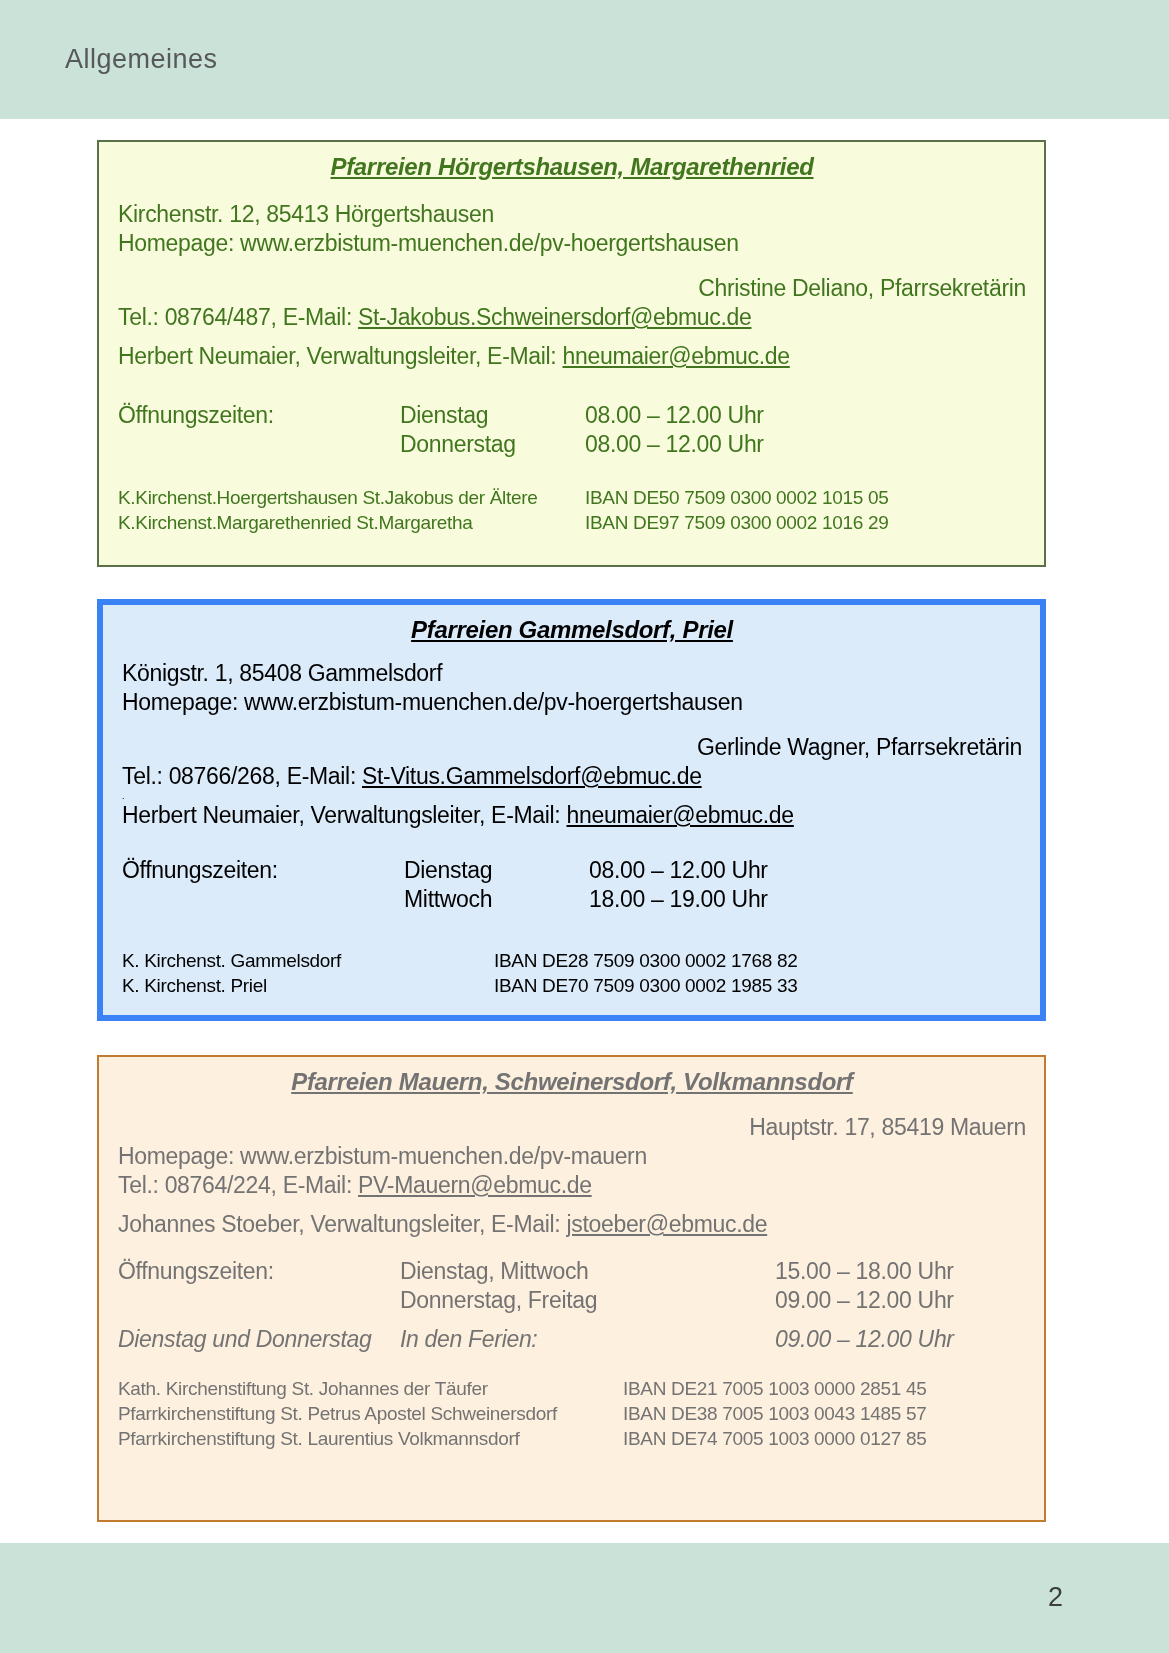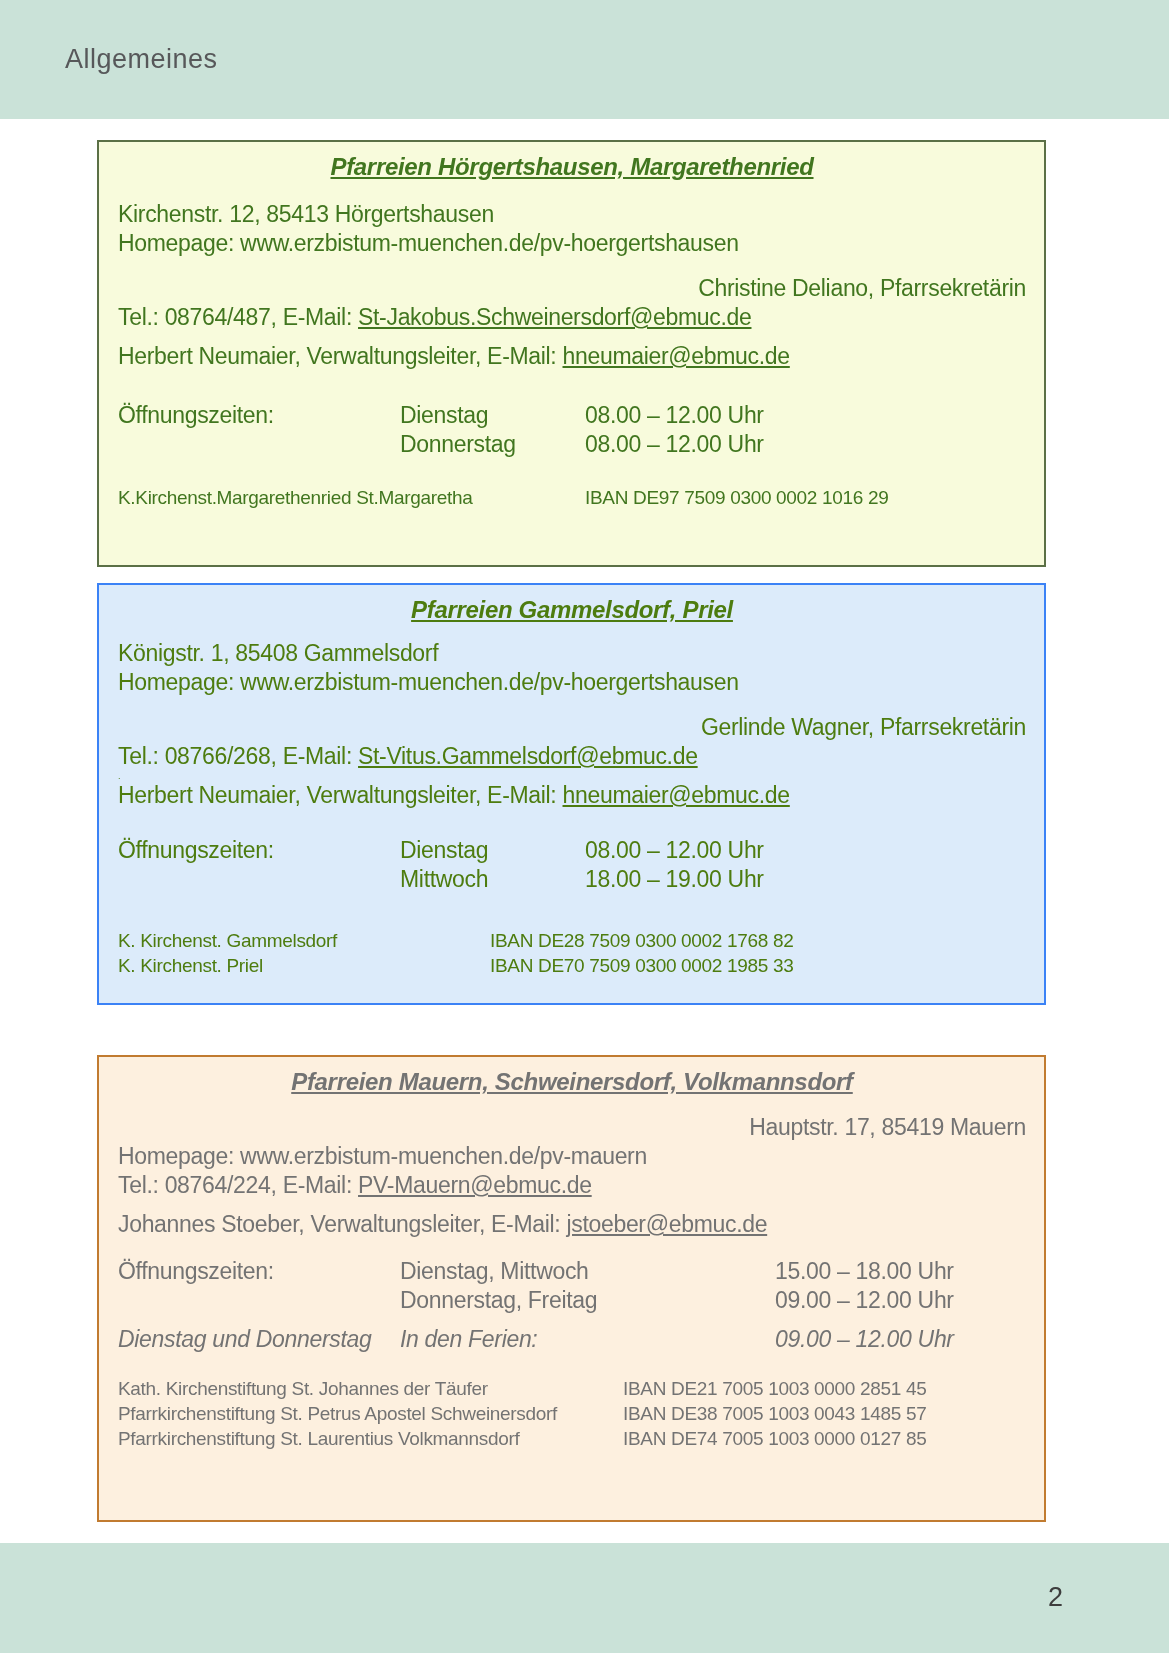--- a/index.html
+++ b/index.html
@@ -15,21 +15,21 @@
     font-size:27px;font-weight:400;color:#57585a;letter-spacing:0.5px;
   }
   .page-number{
     position:absolute;left:1048px;top:1582px;font-size:27px;color:#3d3d3d;
   }
   .pbox{
     position:absolute;left:97px;width:949px;box-sizing:border-box;
     padding:10px 18px 0 19px;letter-spacing:-0.02em;
   }
   .pbox.green{top:140px;height:427px;background:#f8fbdc;border:2px solid #5b7046;color:#41761f;}
-  .pbox.blue{top:583px;height:422px;background:#dcebfa;border:2px solid #3b82f6;color:#4d7c0f;}
+  .pbox.blue{top:599px;height:422px;background:#dcebfa;border:6px solid #3b82f6;color:#000000;}
   .pbox.orange{top:1055px;height:467px;background:#fdf0df;border:2px solid #c17b30;color:#737373;}
   .box-title{
     margin:0;text-align:center;font-size:24px;font-weight:700;font-style:italic;line-height:30px;
   }
   .box-title span{text-decoration:underline;}
   .line{margin:0;font-size:23px;line-height:29px;}
   .line span, .line a{white-space:pre-wrap;margin-top:20px;}
   a.email{color:inherit;text-decoration:underline;cursor:pointer;}
   .mt18{margin-top:18px;} .mt16{margin-top:16px;text-align:right;} .mt14{margin-top:14px;}
   .mt10{margin-top:10px;} .mt30{margin-top:30px;} .mt26{margin-top:26px;}
@@ -63,20 +63,24 @@
       <span>Dienstag</span>
       <span>08.00 – 12.00 Uhr</span>
     </div>
     <div class="hrow">
       <span></span>
       <span>Donnerstag</span>
       <span>08.00 – 12.00 Uhr</span>
     </div>
   </div>
   <div class="accounts g1 mt26">
+    <div class="arow">
+      <span>K.Kirchenst.Hoergertshausen St.Jakobus der Ältere</span>
+      <span>IBAN DE50 7509 0300 0002 1015 05</span>
+    </div>
     <div class="arow">
       <span>K.Kirchenst.Margarethenried St.Margaretha</span>
       <span>IBAN DE97 7509 0300 0002 1016 29</span>
     </div>
   </div>
 </section>
 
 <section class="pbox blue">
   <h2 class="box-title"><span>Pfarreien Gammelsdorf, Priel</span></h2>
   <p class="line mt14">Königstr. 1, 85408 Gammelsdorf</p>

